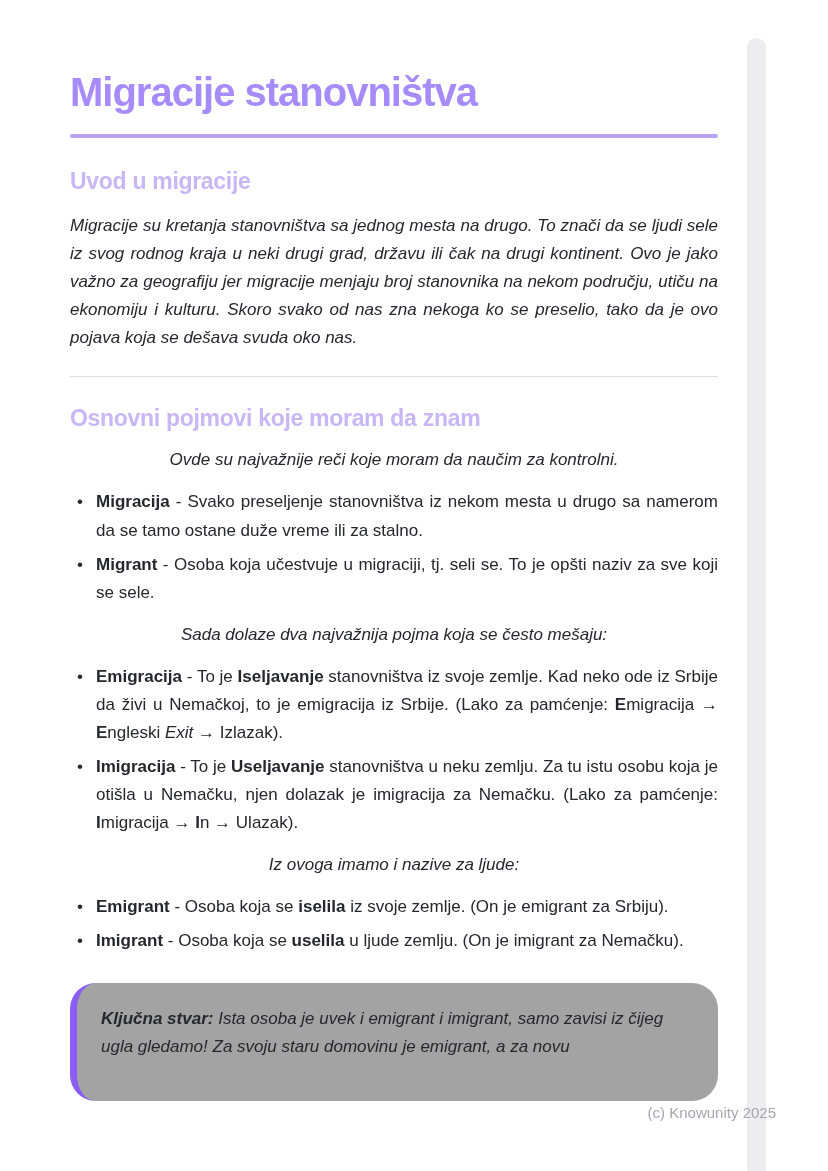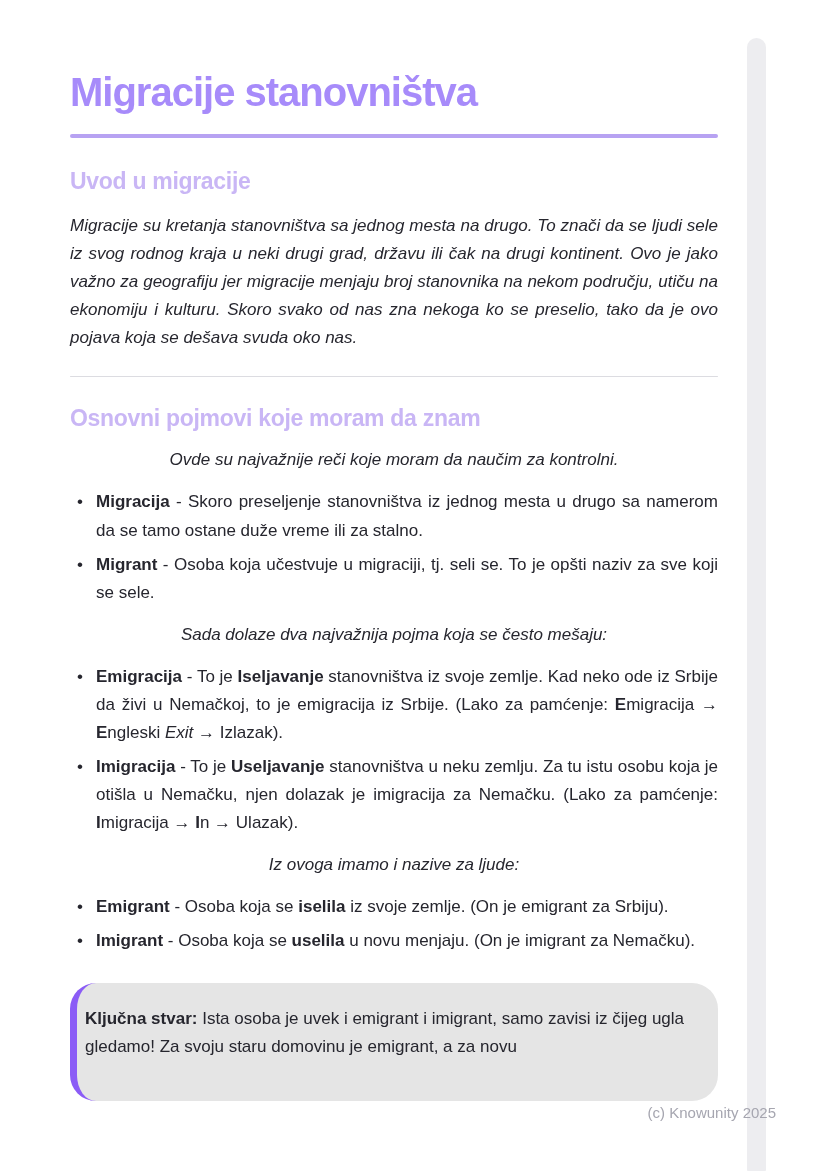--- a/index.html
+++ b/index.html
@@ -77,26 +77,27 @@
     content: "\2022";
     position: absolute;
     left: 7px;
     top: 0;
     color: #26262e;
   }
   .b { font-weight: 700; }
   .i { font-style: italic; }
   .callout {
     margin-top: 28px;
-    background: #e5e5e5;
+    background: #a3a3a3;
     border-left: 7px solid #8b5cf6;
-    padding: 22px 26px 40px 8px;
+    padding: 22px 26px 40px 24px;
     font-size: 17px;
     line-height: 1.65;
     color: #26262e;
+    font-style: italic;
   }
   .scrollbar-thumb {
     position: absolute;
     right: 62px;
     top: 38px;
     width: 19px;
     height: 1140px;
     background: #ededf0;
     border-radius: 10px;
     z-index: 1;
@@ -126,21 +127,21 @@
     <h2 class="section-heading">Uvod u migracije</h2>
     <p class="body-text">Migracije su kretanja stanovništva sa jednog mesta na drugo. To znači da se ljudi sele iz svog rodnog kraja u neki drugi grad, državu ili čak na drugi kontinent. Ovo je jako važno za geografiju jer migracije menjaju broj stanovnika na nekom području, utiču na ekonomiju i kulturu. Skoro svako od nas zna nekoga ko se preselio, tako da je ovo pojava koja se dešava svuda oko nas.</p>
 
     <hr class="divider">
 
     <h2 class="section-heading second">Osnovni pojmovi koje moram da znam</h2>
     <p class="body-text single">Ovde su najvažnije reči koje moram da naučim za kontrolni.</p>
 
     <ul class="bullet-list">
       <li>
-        <span class="b">Migracija</span><span> - Skoro preseljenje stanovništva iz jednog mesta u drugo sa namerom da se tamo ostane duže vreme ili za stalno.</span>
+        <span class="b">Migracija</span><span> - Svako preseljenje stanovništva iz nekom mesta u drugo sa namerom da se tamo ostane duže vreme ili za stalno.</span>
       </li>
       <li>
         <span class="b">Migrant</span><span> - Osoba koja učestvuje u migraciji, tj. seli se. To je opšti naziv za sve koji se sele.</span>
       </li>
     </ul>
 
     <p class="body-text single">Sada dolaze dva najvažnija pojma koja se često mešaju:</p>
 
     <ul class="bullet-list">
       <li>
@@ -151,21 +152,21 @@
       </li>
     </ul>
 
     <p class="body-text single">Iz ovoga imamo i nazive za ljude:</p>
 
     <ul class="bullet-list">
       <li>
         <span class="b">Emigrant</span><span> - Osoba koja se </span><span class="b">iselila</span><span> iz svoje zemlje. (On je emigrant za Srbiju).</span>
       </li>
       <li>
-        <span class="b">Imigrant</span><span> - Osoba koja se </span><span class="b">uselila</span><span> u novu menjaju. (On je imigrant za Nemačku).</span>
+        <span class="b">Imigrant</span><span> - Osoba koja se </span><span class="b">uselila</span><span> u ljude zemlju. (On je imigrant za Nemačku).</span>
       </li>
     </ul>
 
     <div class="callout">
       <span class="b">Ključna stvar:</span><span> Ista osoba je uvek i emigrant i imigrant, samo zavisi iz čijeg ugla gledamo! Za svoju staru domovinu je emigrant, a za novu</span>
     </div>
 
   </div>
 
   <div class="footer-copyright">(c) Knowunity 2025</div>

